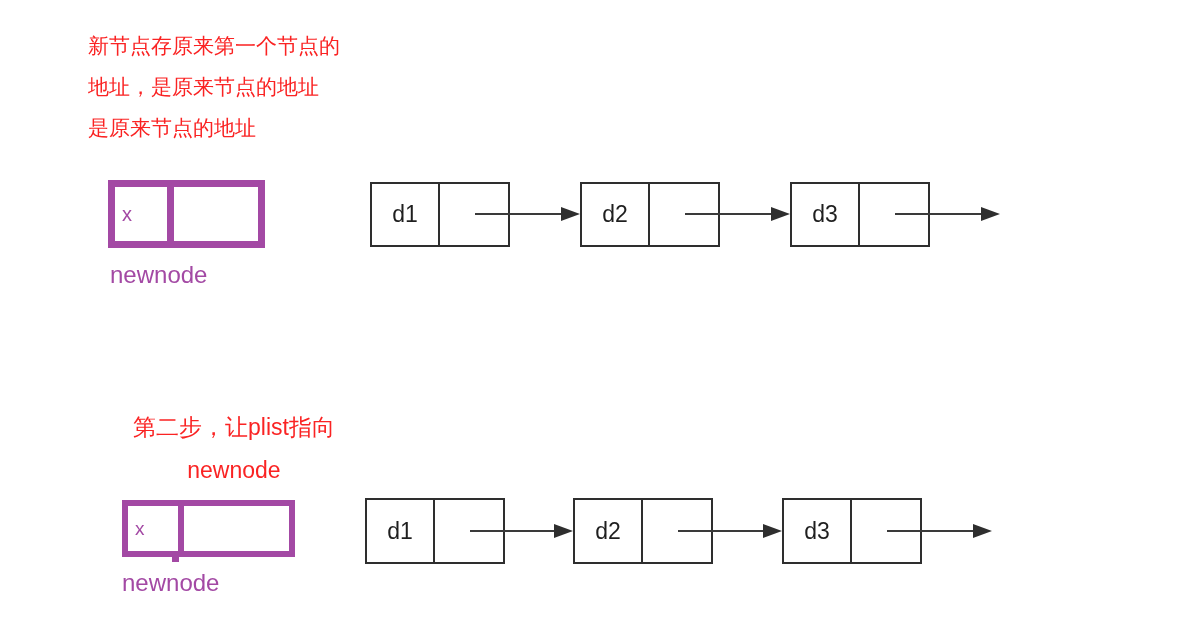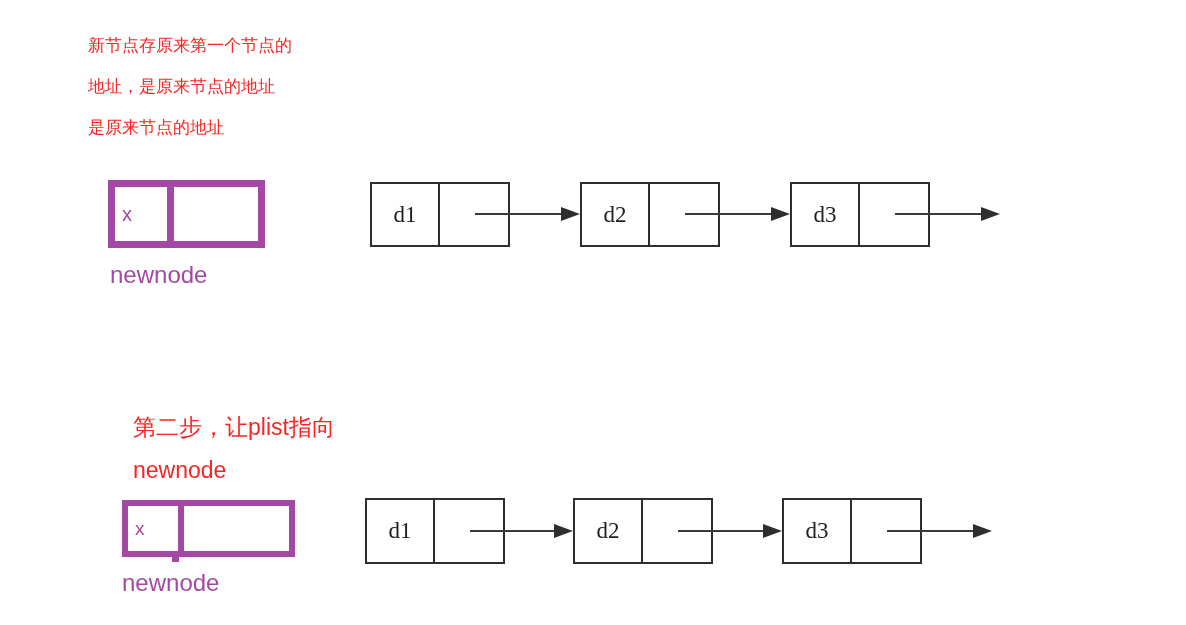--- a/index.html
+++ b/index.html
@@ -9,22 +9,22 @@
     height: 625px;
     background: #ffffff;
     font-family: "Liberation Sans", sans-serif;
     overflow: hidden;
   }
   * { box-sizing: border-box; }
 
   
   .annotation { position: absolute; color: #fa2323; }
   .annotation .line { white-space: nowrap; }
-  #annotation-step1 { left: 88px; top: 25px; font-size: 17px; line-height: 41px; }
-  #annotation-step2 { left: 133px; top: 406px; font-size: 23px; line-height: 43px; }
+  #annotation-step1 { left: 88px; top: 25px; font-size: 21px; line-height: 41px; }
+  #annotation-step2 { left: 133px; top: 406px; font-size: 23px; line-height: 43px; text-align: center; }
 
   
   .pnode { position: absolute; border: 7px solid #a349a4; display: flex; background: #ffffff; }
   .pnode .pcell-left {
     border-right: 7px solid #a349a4;
     display: flex; align-items: center;
     color: #a349a4; font-size: 20px;
     padding-left: 7px;
   }
   .pnode .pcell-right { flex: 1; }
@@ -37,21 +37,21 @@
   .pnode-caption { position: absolute; color: #a349a4; font-size: 24px; }
   #caption-step1 { left: 110px; top: 261px; }
   #caption-step2 { left: 122px; top: 569px; }
 
   
   .lnode { position: absolute; width: 140px; height: 66px; border: 2px solid #2e2e2e; display: flex; background: #ffffff; }
   .lnode .data-cell {
     width: 50%;
     border-right: 2px solid #2e2e2e;
     display: flex; align-items: center; justify-content: center;
-    font-family: Liberation Serif, serif;
+    font-family: Liberation Sans, sans-serif;
     font-size: 23px; color: #1f1f1f;
   }
   .lnode .next-cell { flex: 1; }
 
   
   .arrow { position: absolute; height: 14px; }
   .arrow .shaft { position: absolute; left: 0; right: 16px; top: 6px; height: 2px; background: #3a3a3a; }
   .arrow .head {
     position: absolute; right: 0; top: 0; width: 0; height: 0;
     border-top: 7px solid transparent;

